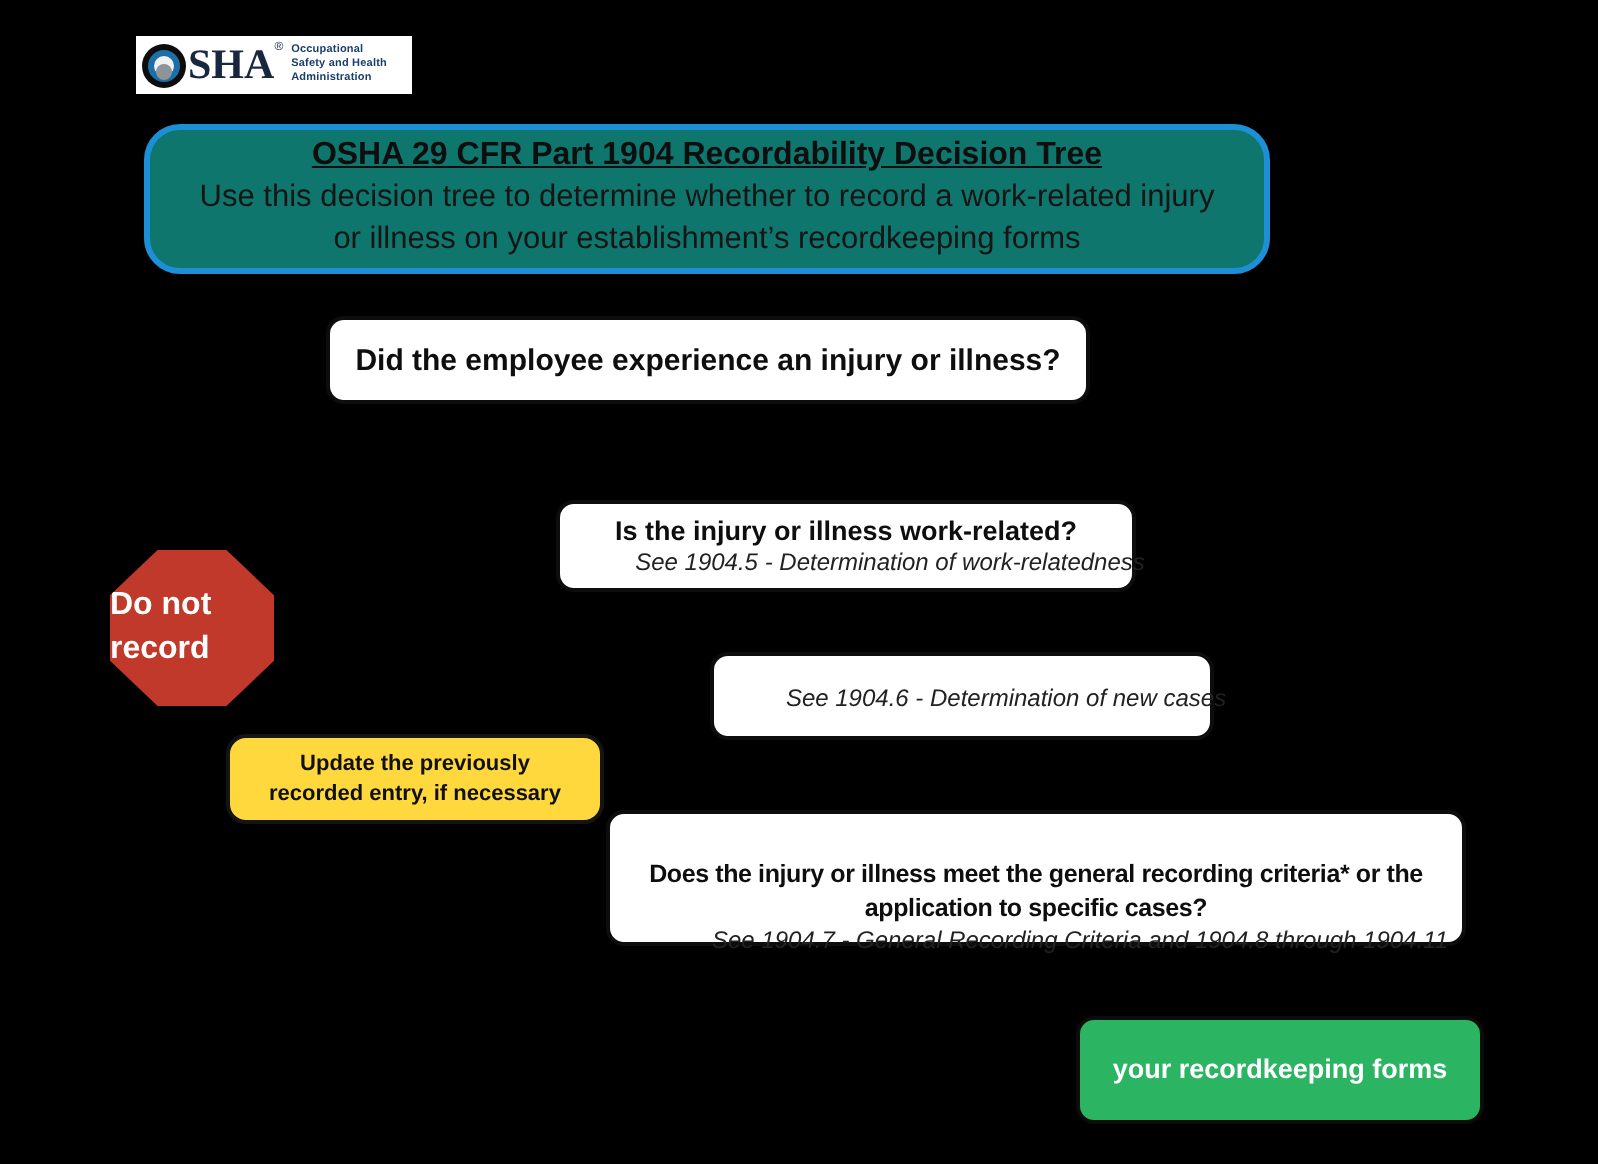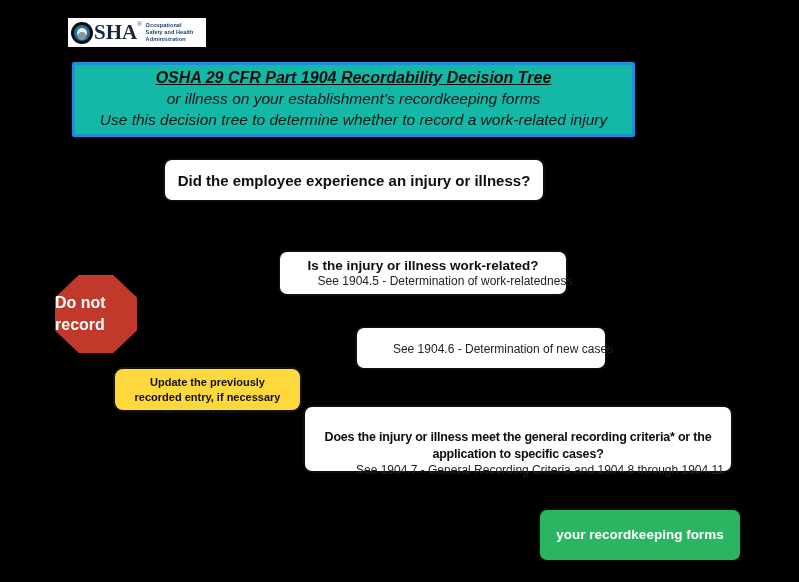--- a/index.html
+++ b/index.html
@@ -40,41 +40,40 @@
   }
   .reg { font-size: 6px; vertical-align: top; color: #18273f; align-self: flex-start; margin-top: 2px; }
   .org {
     margin-left: 4px; font-size: 5.5px; font-weight: 700; color: #1c3e6e;
     line-height: 1.3; letter-spacing: 0.1px;
   }
 
   
   .title-box {
     position: absolute; left: 72px; top: 62px; width: 563px; height: 75px;
-    background: #14b8a6; border: 3px solid var(--title-border, #1c8fd6);
-    border-radius: 2px; box-sizing: border-box;
+    background: #0f766e; border: 3px solid var(--title-border, #1c8fd6);
+    border-radius: 18px; box-sizing: border-box;
     display: flex; flex-direction: column; align-items: center; justify-content: center;
     text-align: center;
-    font-style: italic;
   }
   .title-box .title {
     font-weight: 700; font-size: 16px; text-decoration: underline;
     color: #0e0e0e; margin-bottom: 2px; white-space: nowrap;
   }
   .title-box .subtitle { font-size: 15.5px; color: #151515; line-height: 1.35; white-space: nowrap; }
 
   
   .node {
     position: absolute; background: #fff; border: 2px solid #0d0d0d;
     border-radius: 9px; box-sizing: border-box;
     display: flex; flex-direction: column; align-items: center; justify-content: center;
     text-align: center;
   }
   .node .q { font-weight: 700; color: #0e0e0e; white-space: nowrap; }
-  .node .ref { font-size: 12px; color: #222; margin-top: 1px; white-space: nowrap; margin-left: 44px; }
+  .node .ref { font-style: italic; font-size: 12px; color: #222; margin-top: 1px; white-space: nowrap; margin-left: 44px; }
 
   .q1 { left: 163px; top: 158px; width: 382px; height: 44px; }
   .q1 .q { font-size: 15px; }
 
   .q2 { left: 278px; top: 250px; width: 290px; height: 46px; }
   .q2 .q { font-size: 13.5px; }
 
   .q3 { left: 355px; top: 326px; width: 252px; height: 44px; }
   .q3 .q { font-size: 13.5px; }
 
@@ -124,22 +123,22 @@
     <div class="org">
       <div>Occupational</div>
       <div>Safety and Health</div>
       <div>Administration</div>
     </div>
   </div>
 
   <div class="title-box">
     <div class="title">OSHA 29 CFR Part 1904 Recordability Decision Tree</div>
     <div class="subtitle">
+      <div>Use this decision tree to determine whether to record a work-related injury</div>
       <div>or illness on your establishment’s recordkeeping forms</div>
-      <div>Use this decision tree to determine whether to record a work-related injury</div>
     </div>
   </div>
 
   <div class="node q1">
     <div class="q">Did the employee experience an injury or illness?</div>
   </div>
 
   <div class="node q2">
     <div class="q">Is the injury or illness work-related?</div>
     <div class="ref">See 1904.5 - Determination of work-relatedness</div>

